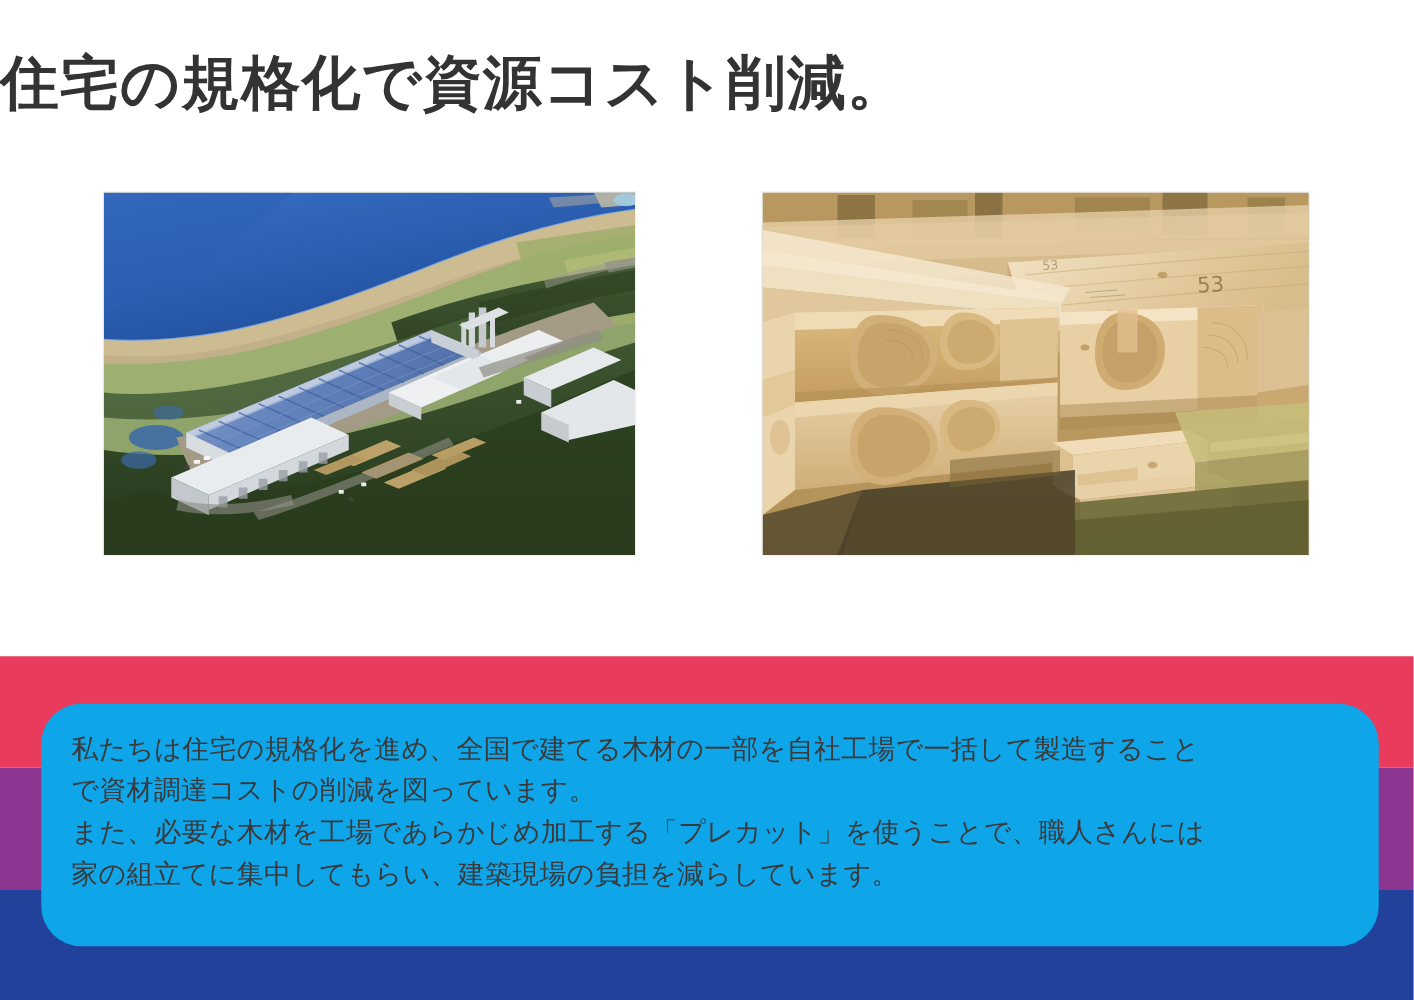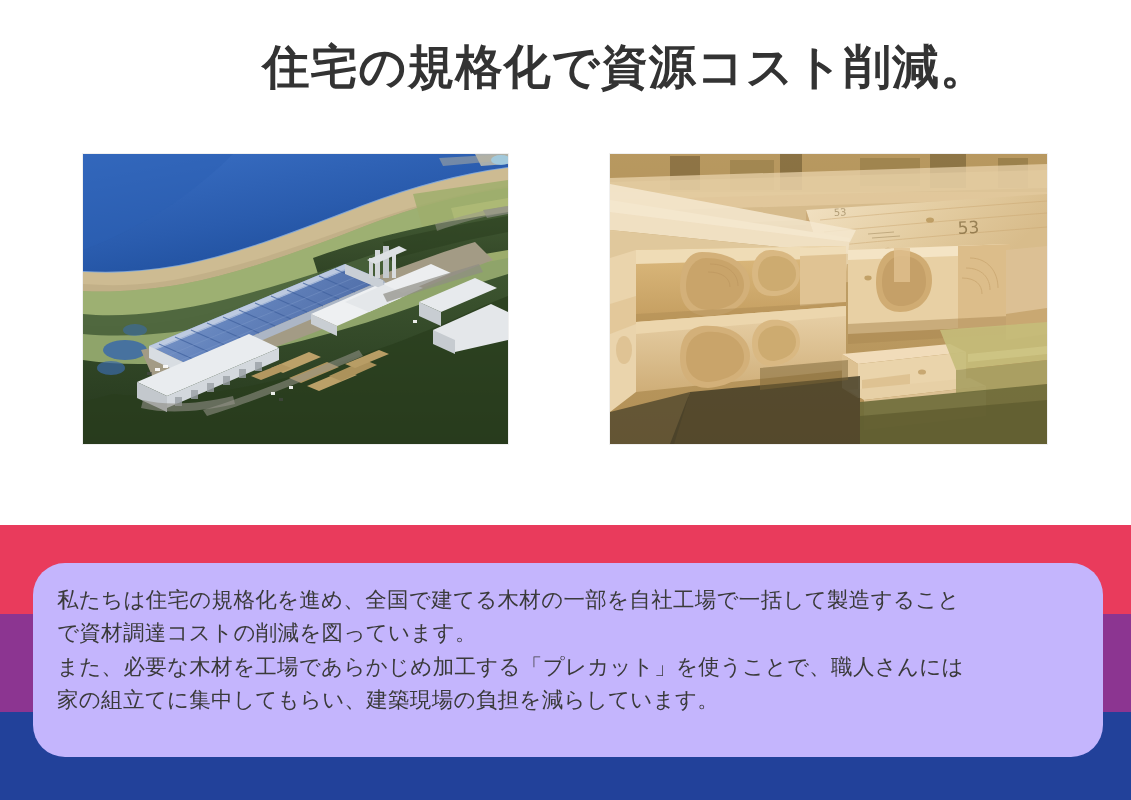--- a/index.html
+++ b/index.html
@@ -7,21 +7,21 @@
     width:1131px; height:800px;
     background:#ffffff;
     font-family:"DejaVu Sans","Liberation Sans",sans-serif;
     overflow:hidden;
   }
   .slide { position:relative; width:1131px; height:800px; background:#fff; }
 
   
   .title {
     position:absolute; left:0; top:38px; width:988px;
-    text-align:right;
+    text-align:left;
     font-size:47px;
     font-weight:700;
     letter-spacing:1px;
     color:#333333;
     line-height:1.25;
     white-space:nowrap;
   }
 
   
   .photo {
@@ -38,21 +38,21 @@
   .band { position:absolute; left:0; width:1131px; }
   .band-crimson { top:525px; height:89px;  background:#e93b5c; }
   .band-purple  { top:614px; height:98px;  background:#8c3591; }
   .band-blue    { top:712px; height:88px;  background:#22419a; }
 
   
   .card {
     position:absolute;
     left:33px; top:563px;
     width:1070px; height:194px;
-    background:#c4b5fd;
+    background:#0ea5e9;
     border-radius:32px;
   }
   .card-text {
     position:absolute;
     left:24px; top:20px;
     width:1022px;
     font-size:21.5px;
     line-height:1.55;
     color:#3a3a3a;
     letter-spacing:0.3px;

